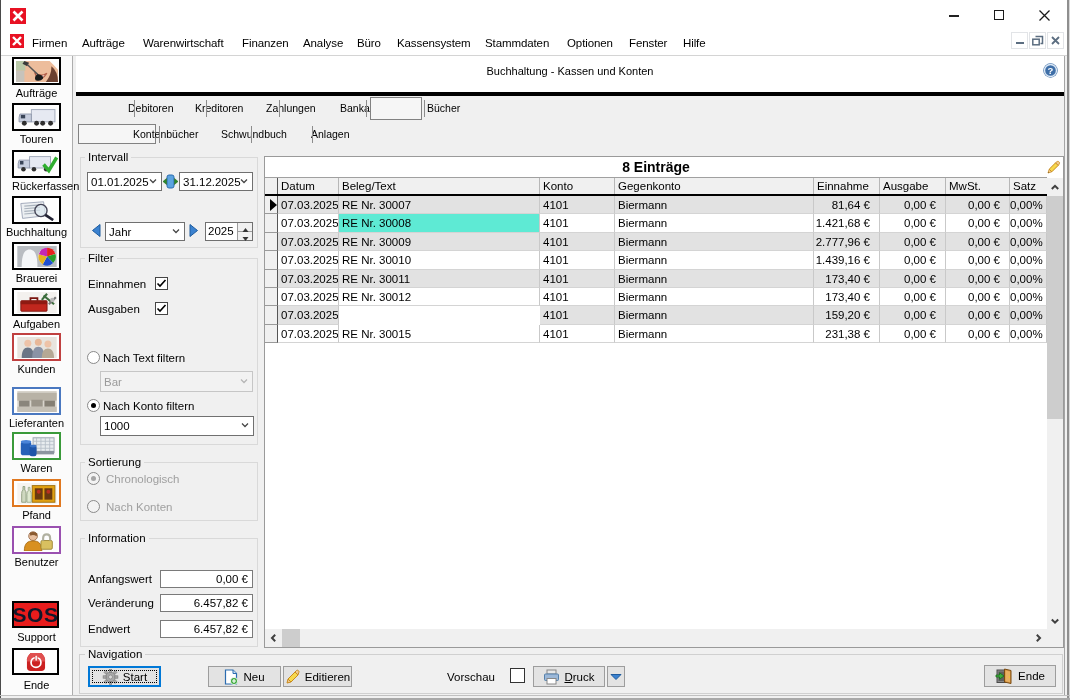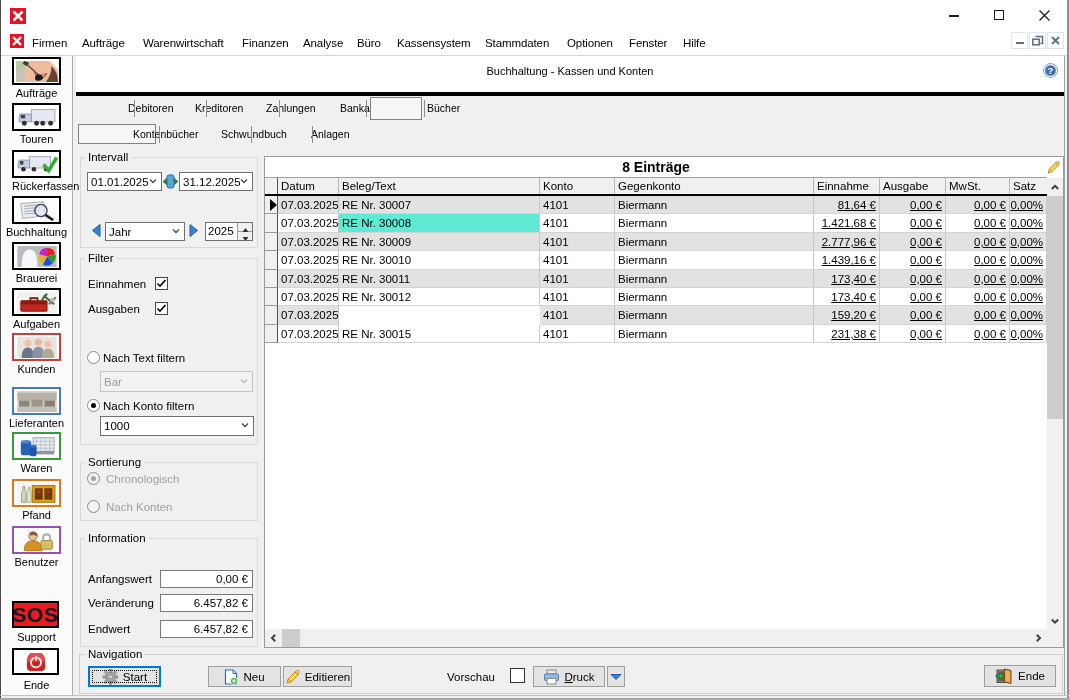--- a/index.html
+++ b/index.html
@@ -18,21 +18,21 @@
 .radio { position:absolute; width:13px; height:13px; background:#fff; border:1px solid #8a8a8a; border-radius:50%; }
 .lbl { position:absolute; font-size:11.5px; height:14px; line-height:14px; white-space:nowrap; }
 .valbox { position:absolute; background:#fff; border:1px solid #7a7a7a; font-size:11.5px; text-align:right; }
 .btn { position:absolute; background:#e3e3e3; border:1px solid #9d9d9d; font-size:11.5px; display:flex; align-items:center; justify-content:center; }
 .sideicon { position:absolute; left:12px; width:49px; height:28px; border:2px solid #000; background:#fff; overflow:hidden; padding:1.5px; }
 .sideicon svg { display:block; width:100%; height:100%; }
 .sidelbl { position:absolute; left:0; width:73px; text-align:center; font-size:11px; height:13px; line-height:13px; }
 .hcell { position:absolute; top:0; height:100%; font-size:11.5px; line-height:17px; padding-left:3px; border-right:1px solid #b7b7b7; overflow:hidden; }
 .row { position:absolute; left:265px; width:782px; height:19px; }
 .cell { position:absolute; top:0; height:100%; font-size:11.5px; line-height:18px; padding-left:3px; border-right:1px solid #c9c9c9; overflow:hidden; white-space:nowrap; }
-.cellr { text-align:right; padding-right:3px; padding-left:0;text-decoration:underline; }
+.cellr { text-align:right; padding-right:9px; padding-left:0; }
 </style></head>
 <body>
 
 <div class="abs" style="left:0;top:0;width:1070px;height:56px;background:#fff;"></div>
 
 <div class="abs" style="left:10px;top:8px;width:16px;height:16px;background:#e81123;">
 <svg width="16" height="16">
       <path d="M3.5 3.5 L12.5 12.5 M12.5 3.5 L3.5 12.5" stroke="#fff" stroke-width="2.6"></path>
     </svg>
 </div>

